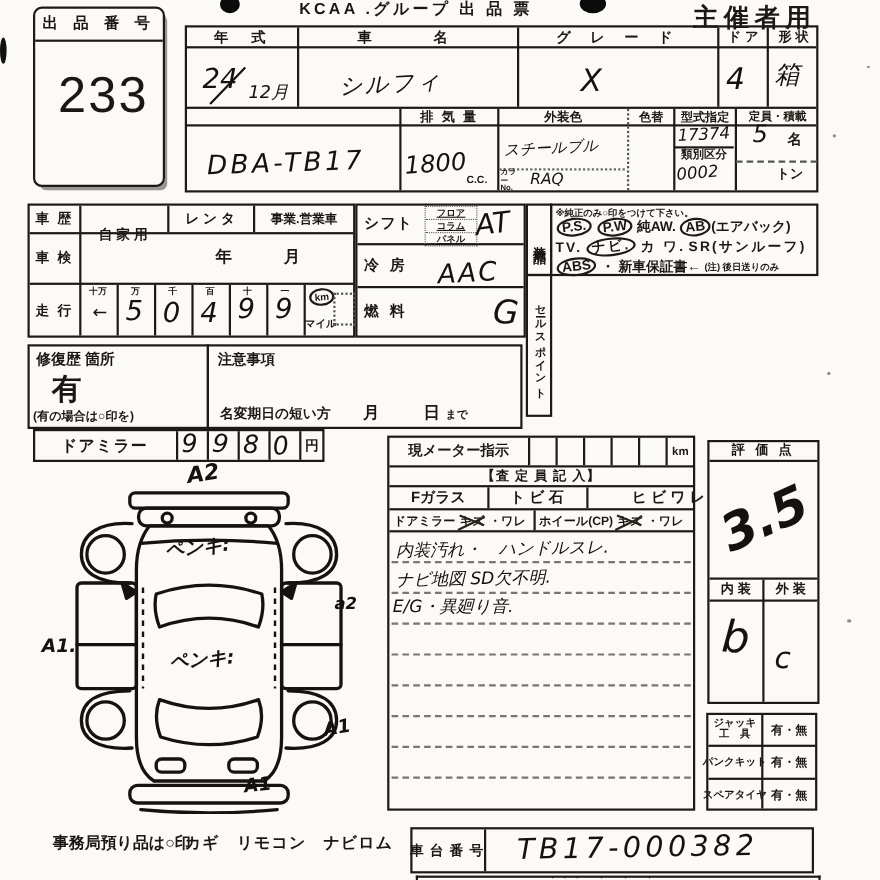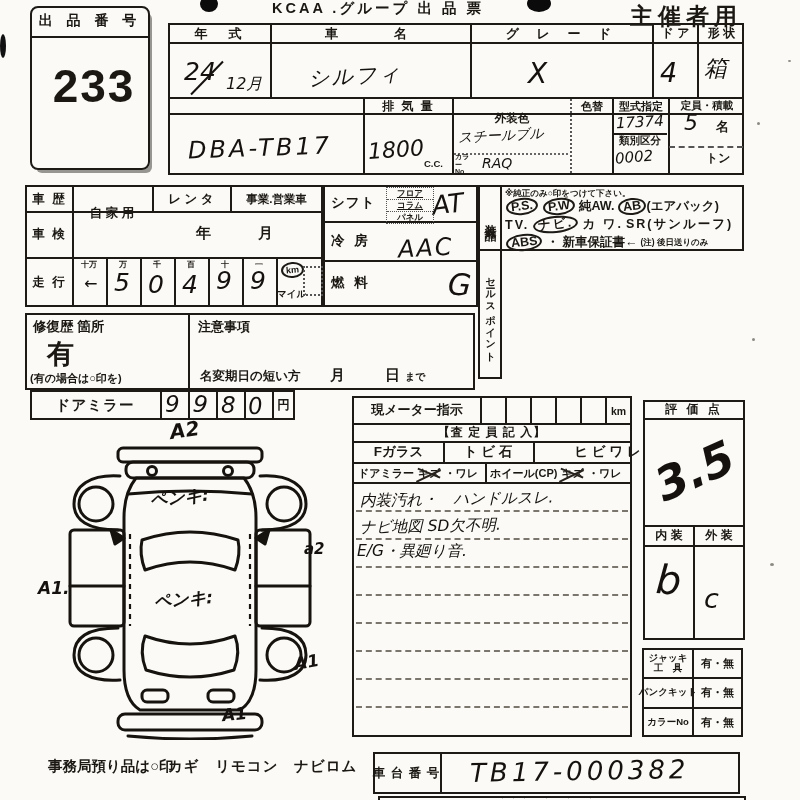--- a/index.html
+++ b/index.html
@@ -45,21 +45,21 @@
   <div class="speck" style="left:788px;top:60px;width:3px;height:2px;"></div>
 
   <div class="speck" style="left:200px;top:-4px;width:18px;height:16px;background:#0b0b0b;"></div>
   <div class="lbl" style="left:238px;top:0;width:280px;height:16px;font-size:14.5px;letter-spacing:3px;">KCAA .グループ 出 品 票</div>
   <div class="speck" style="left:527px;top:-5px;width:24px;height:17px;background:#0b0b0b;"></div>
   <div class="lbl" style="left:626px;top:2px;width:120px;height:28px;font-size:23px;letter-spacing:5px;">主催者用</div>
 
   <div class="box" style="left:30px;top:6px;width:120px;height:164px;border-radius:8px;box-shadow:4px 5px 0 -2px rgba(70,67,60,.55);"></div>
   <div class="lbl" style="left:30px;top:12px;width:120px;height:18px;font-size:14px;letter-spacing:5px;">出 品 番 号</div>
   <div class="hline" style="left:32px;top:36px;width:116px;"></div>
-  <div class="lbl" style="left:30px;top:56px;width:128px;height:60px;font-size:46px;font-weight:700;letter-spacing:2px;">233</div>
+  <div class="lbl" style="left:30px;top:56px;width:128px;height:60px;font-size:46px;font-weight:400;letter-spacing:2px;">233</div>
 
   <div class="box" style="left:168px;top:23px;width:576px;height:152px;"></div>
   <div class="hline" style="left:170px;top:42px;width:572px;"></div>
   <div class="hline" style="left:170px;top:97px;width:572px;"></div>
   <div class="hline" style="left:170px;top:113px;width:572px;"></div>
   <div class="vline" style="left:270px;top:25px;height:72px;"></div>
   <div class="vline" style="left:470px;top:25px;height:72px;"></div>
   <div class="vline" style="left:652px;top:25px;height:72px;"></div>
   <div class="vline" style="left:697px;top:25px;height:72px;"></div>
   <div class="vline" style="left:363px;top:99px;height:74px;"></div>
@@ -70,21 +70,21 @@
   <div class="hdot" style="left:454px;top:153px;width:114px;"></div>
   <div class="hline" style="left:613px;top:133px;width:54px;"></div>
   <div class="hdash" style="left:669px;top:146px;width:74px;"></div>
 
   <div class="lbl" style="left:170px;top:25px;width:100px;height:17px;font-size:13px;letter-spacing:4px;">年　式</div>
   <div class="lbl" style="left:272px;top:25px;width:198px;height:17px;font-size:13px;letter-spacing:10px;">車　　名</div>
   <div class="lbl" style="left:472px;top:25px;width:180px;height:17px;font-size:13px;letter-spacing:7px;">グ レ ー ド</div>
   <div class="lbl" style="left:654px;top:25px;width:43px;height:17px;font-size:12px;">ド ア</div>
   <div class="lbl" style="left:699px;top:25px;width:45px;height:17px;font-size:12px;">形 状</div>
   <div class="lbl" style="left:365px;top:99px;width:87px;height:14px;font-size:12px;letter-spacing:2px;">排 気 量</div>
-  <div class="lbl" style="left:454px;top:99px;width:116px;height:14px;font-size:11.5px;margin-top:12px;">外装色</div>
+  <div class="lbl" style="left:454px;top:99px;width:116px;height:14px;font-size:11.5px;">外装色</div>
   <div class="lbl" style="left:572px;top:99px;width:40px;height:14px;font-size:11px;">色替</div>
   <div class="lbl" style="left:614px;top:99px;width:54px;height:14px;font-size:11px;">型式指定</div>
   <div class="lbl" style="left:670px;top:99px;width:74px;height:14px;font-size:10.5px;">定員・積載</div>
 
   <span class="hw" style="left:184px;top:59px;font-size:25px;">24</span>
   <div style="position:absolute;left:184px;top:77px;width:46px;border-top:2.5px solid #14110e;transform:rotate(-46deg);"></div>
   <span class="hw" style="left:226px;top:76px;font-size:16px;">12月</span>
   <span class="hw" style="left:308px;top:66px;font-size:21px;transform:rotate(-3deg);letter-spacing:2px;">シルフィ</span>
   <span class="hw" style="left:528px;top:60px;font-size:28px;">X</span>
   <span class="hw" style="left:660px;top:59px;font-size:27px;">4</span>
@@ -305,21 +305,21 @@
 
   <div class="box" style="left:642px;top:648px;width:101px;height:89px;"></div>
   <div class="hline" style="left:644px;top:677px;width:97px;"></div>
   <div class="hline" style="left:644px;top:707px;width:97px;"></div>
   <div class="vline" style="left:692px;top:650px;height:85px;"></div>
   <div class="lbl tool-label" style="left:644px;top:650px;width:48px;height:26px;font-size:9.5px;">ジャッキ
 工　具</div>
   <div class="lbl" style="left:694px;top:650px;width:47px;height:26px;font-size:11px;">有・無</div>
   <div class="lbl" style="left:644px;top:679px;width:48px;height:26px;font-size:9.5px;">パンクキット</div>
   <div class="lbl" style="left:694px;top:679px;width:47px;height:26px;font-size:11px;">有・無</div>
-  <div class="lbl" style="left:644px;top:709px;width:48px;height:26px;font-size:9.5px;">カラーNo</div>
+  <div class="lbl" style="left:644px;top:709px;width:48px;height:26px;font-size:9.5px;">スペアタイヤ</div>
   <div class="lbl" style="left:694px;top:709px;width:47px;height:26px;font-size:11px;">有・無</div>
 
   <div class="box" style="left:373px;top:752px;width:367px;height:42px;"></div>
   <div class="vline" style="left:440px;top:754px;height:38px;"></div>
   <div class="lbl" style="left:375px;top:754px;width:63px;height:38px;font-size:12.5px;letter-spacing:1px;">車 台 番 号</div>
   <span class="hw" style="left:470px;top:758px;font-size:26px;letter-spacing:4px;transform:rotate(-1deg);">TB17-000382</span>
   <span class="hw" style="left:500px;top:788px;font-size:11px;">、、、　、　、　、</span>
   <div class="box" style="left:378px;top:796px;width:368px;height:10px;border-bottom:none;"></div>
 
   <div class="lbl tl" style="left:48px;top:757px;font-size:14.5px;">事務局預り品は○印</div>

